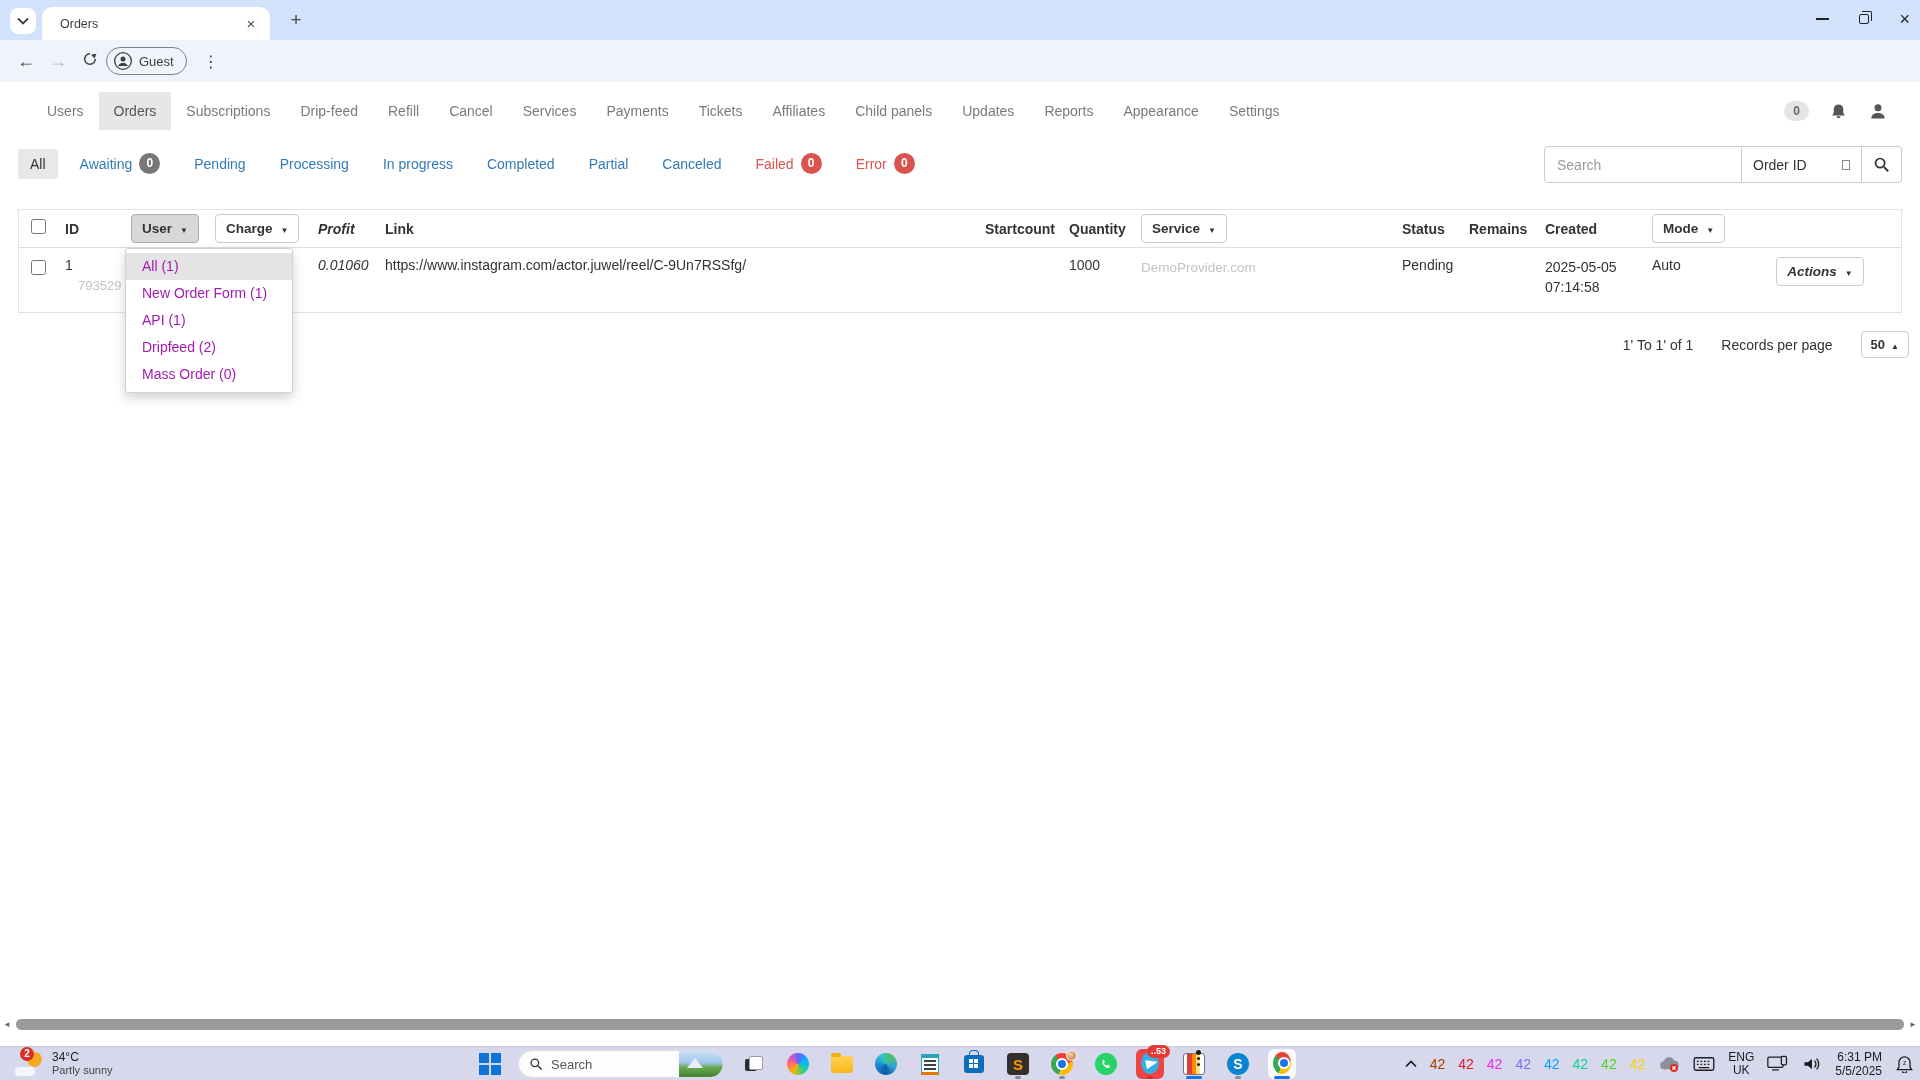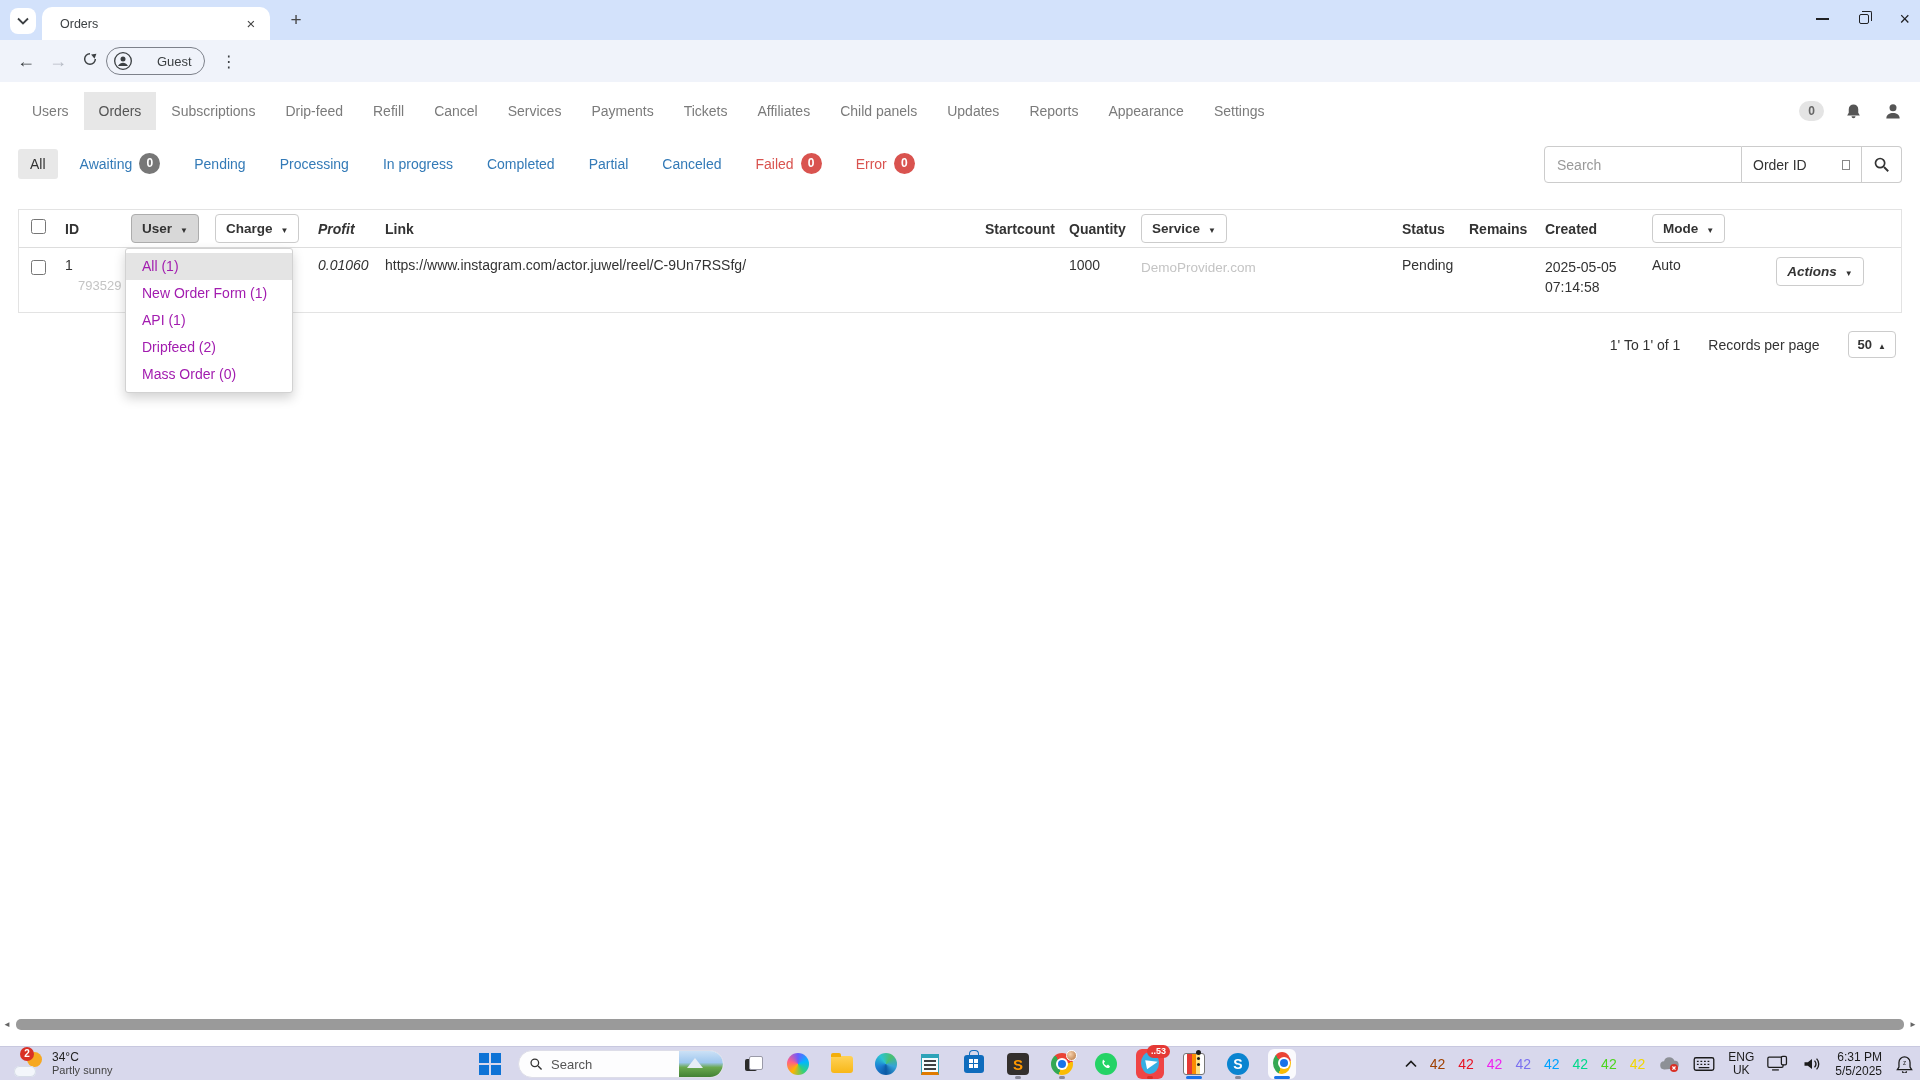--- a/index.html
+++ b/index.html
@@ -17,26 +17,26 @@
   .wc-min { width:13px; height:1.6px; background:#202124; }
   .wc-restore { width:10px; height:10px; border:1.4px solid #202124; border-radius:2px; position:relative; }
   .wc-restore::before { content:""; position:absolute; left:2px; top:-4px; width:9px; height:9px; border-top:1.4px solid #202124; border-right:1.4px solid #202124; border-radius:0 2px 0 0; }
   .wc-close { font-size:18px; color:#202124; line-height:16px; }
 
   #toolbar { position:absolute; left:0; top:40px; width:1920px; height:42px; background:#f0f3fa; display:flex; align-items:center; padding:0 10px; }
   .nav-arrow { width:32px; text-align:center; font-size:18px; color:#3c4043; }
   .nav-arrow.disabled { color:#b6bac4; }
   .omnibox { flex:1; height:30px; background:#e6eaf4; border-radius:15px; margin:0 10px; display:flex; align-items:center; padding:0 14px; gap:10px; }
   .url-text { font-size:14px; color:#202124; }
-  .guest-chip { height:28px; border:1px solid #7d818a; border-radius:15px; display:flex; align-items:center; gap:24px; padding:0 12px 0 6px; margin-right:8px; font-size:13px; color:#3c4043; }
+  .guest-chip { height:28px; border:1px solid #7d818a; border-radius:15px; display:flex; align-items:center; gap:6px; padding:0 12px 0 6px; margin-right:8px; font-size:13px; color:#3c4043; }
   .kebab { font-size:16px; color:#3c4043; padding:0 8px; }
 
   
   #page { position:absolute; left:0; top:82px; width:1920px; height:934px; background:#fff; }
-  #main-nav { display:flex; align-items:center; height:58px; padding:0 17px; }
+  #main-nav { display:flex; align-items:center; height:58px; padding:0 32px; }
   .nav-item { padding:11px 15px; font-size:14px; color:#7b7b7b; white-space:nowrap; }
   .nav-item.active { background:#e7e7e7; color:#555; }
   .nav-right { margin-left:auto; display:flex; align-items:center; gap:20px; }
   .count-pill { background:#e4e4e4; color:#666; font-size:12px; font-weight:bold; border-radius:10px; padding:3px 9px; }
 
   .filter-row { display:flex; align-items:flex-start; margin:6px 18px 0; }
   .filter-tabs { display:flex; align-items:center; gap:10px; }
   .ftab { display:flex; align-items:center; gap:7px; padding:7px 12px; font-size:14px; color:#337ab7; border-radius:3px; white-space:nowrap; }
   .ftab.active { background:#e8e8e8; color:#333; }
   .ftab.danger { color:#d9534f; }
@@ -77,21 +77,21 @@
   .svc-badge { display:inline-block; border:1px solid #ccc; border-radius:3px; background:#fff; padding:1px 7px; font-size:13px; font-weight:bold; color:#333; margin-right:7px; }
   .svc-name { display:inline; line-height:20px; }
   .provider { color:#c4c4c4; font-size:13.5px; margin-top:3px; }
   .created-line { line-height:20px; }
   input[type=checkbox] { width:15px; height:15px; }
 
   .dropdown { position:absolute; left:106px; top:38px; width:168px; background:#fff; border:1px solid #d2d2d2; border-radius:3px; box-shadow:0 5px 12px rgba(0,0,0,.18); padding:4px 0; z-index:5; }
   .ditem { padding:5px 16px; font-size:14px; color:#a21caf; white-space:nowrap; line-height:17px; }
   .ditem.hl { background:#e4e4e4; }
 
-  .pagination { display:flex; justify-content:flex-end; align-items:center; gap:28px; margin:18px 24px 0; font-size:14px; color:#333; }
+  .pagination { display:flex; justify-content:flex-end; align-items:center; gap:28px; margin:18px 11px 0; font-size:14px; color:#333; }
   .pp-btn { border:1px solid #ccc; border-radius:4px; background:#fff; padding:5px 9px; font-size:13px; font-weight:bold; color:#333; display:flex; align-items:center; gap:6px; }
 
   
   .hscroll { position:absolute; left:0; top:1016px; width:1920px; height:16px; display:flex; align-items:center; }
   .hs-arrow { width:14px; text-align:center; font-size:8px; color:#666; }
   .hs-thumb { flex:1; height:11px; background:#9a9a9a; border-radius:5px; margin:0 2px; }
 
   
   #taskbar { position:absolute; left:0; top:1046px; width:1920px; height:34px; background:#d8d8ec; border-top:1px solid #c8c8df; }
   .tb-weather { position:absolute; left:14px; top:1px; display:flex; align-items:center; gap:8px; height:32px; }

